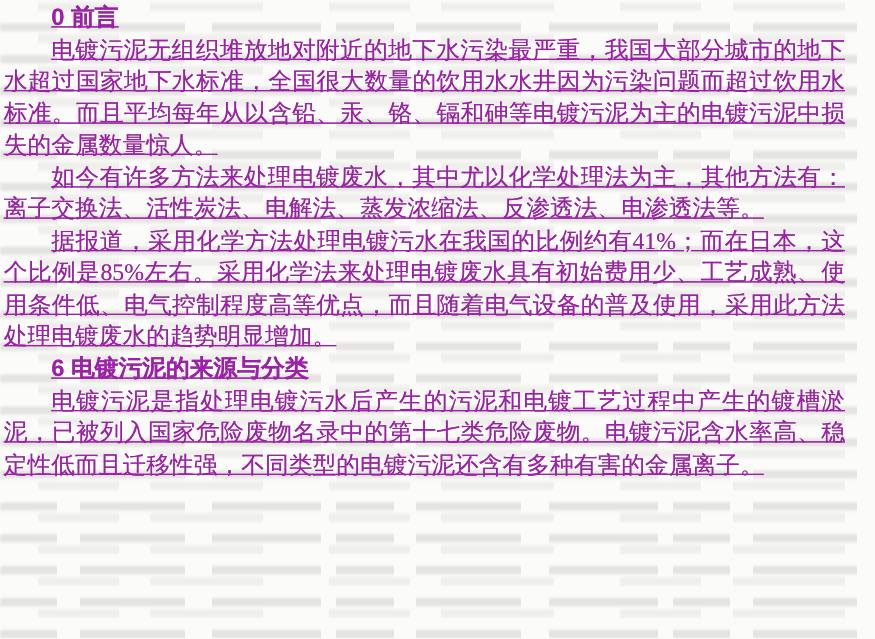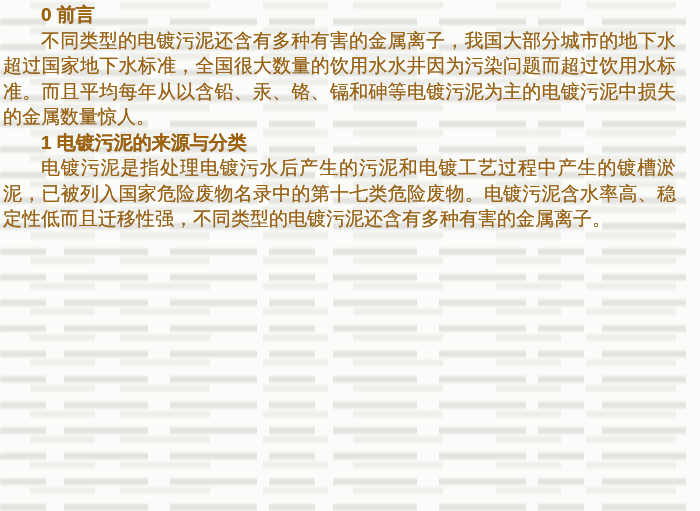--- a/index.html
+++ b/index.html
@@ -47,26 +47,27 @@
       transparent 0 30px, #000 30px 95px,
       transparent 95px 120px, #000 120px 210px,
       transparent 210px 233px);
     opacity: 0.55;
   }
   .page {
     position: absolute;
     inset: 0;
     padding: 2px 24px 0 3px;
     box-sizing: border-box;
-    color: #a16207;
+    color: #a21caf;
     font-size: 19px;
     line-height: 25.55px;
     text-align: justify;
     text-justify: inter-character;
     text-shadow: 0 0 0.5px rgba(40, 38, 35, 0.55);
+    text-decoration: underline;
   }
   .page p {
     margin: 0;
     text-indent: 2em;
   }
   .page h2 {
     margin: 0;
     font-size: 19px;
     line-height: 25.55px;
     font-weight: bold;
@@ -78,22 +79,24 @@
 </head>
 <body>
 
 <div class="bleed"></div>
 <div class="bleed second"></div>
 
 <div class="page">
 
   <section>
     <h2>0 前言</h2>
-    <p>不同类型的电镀污泥还含有多种有害的金属离子，我国大部分城市的地下水超过国家地下水标准，全国很大数量的饮用水水井因为污染问题而超过饮用水标准。而且平均每年从以含铅、汞、铬、镉和砷等电镀污泥为主的电镀污泥中损失的金属数量惊人。</p>
+    <p>电镀污泥无组织堆放地对附近的地下水污染最严重，我国大部分城市的地下水超过国家地下水标准，全国很大数量的饮用水水井因为污染问题而超过饮用水标准。而且平均每年从以含铅、汞、铬、镉和砷等电镀污泥为主的电镀污泥中损失的金属数量惊人。</p>
+    <p>如今有许多方法来处理电镀废水，其中尤以化学处理法为主，其他方法有：离子交换法、活性炭法、电解法、蒸发浓缩法、反渗透法、电渗透法等。</p>
+    <p>据报道，采用化学方法处理电镀污水在我国的比例约有41%；而在日本，这个比例是85%左右。采用化学法来处理电镀废水具有初始费用少、工艺成熟、使用条件低、电气控制程度高等优点，而且随着电气设备的普及使用，采用此方法处理电镀废水的趋势明显增加。</p>
   </section>
 
   <section>
-    <h2>1 电镀污泥的来源与分类</h2>
+    <h2>6 电镀污泥的来源与分类</h2>
     <p>电镀污泥是指处理电镀污水后产生的污泥和电镀工艺过程中产生的镀槽淤泥，已被列入国家危险废物名录中的第十七类危险废物。电镀污泥含水率高、稳定性低而且迁移性强，不同类型的电镀污泥还含有多种有害的金属离子。</p>
 
   </section>
 
 </div>
 
 </body></html>

